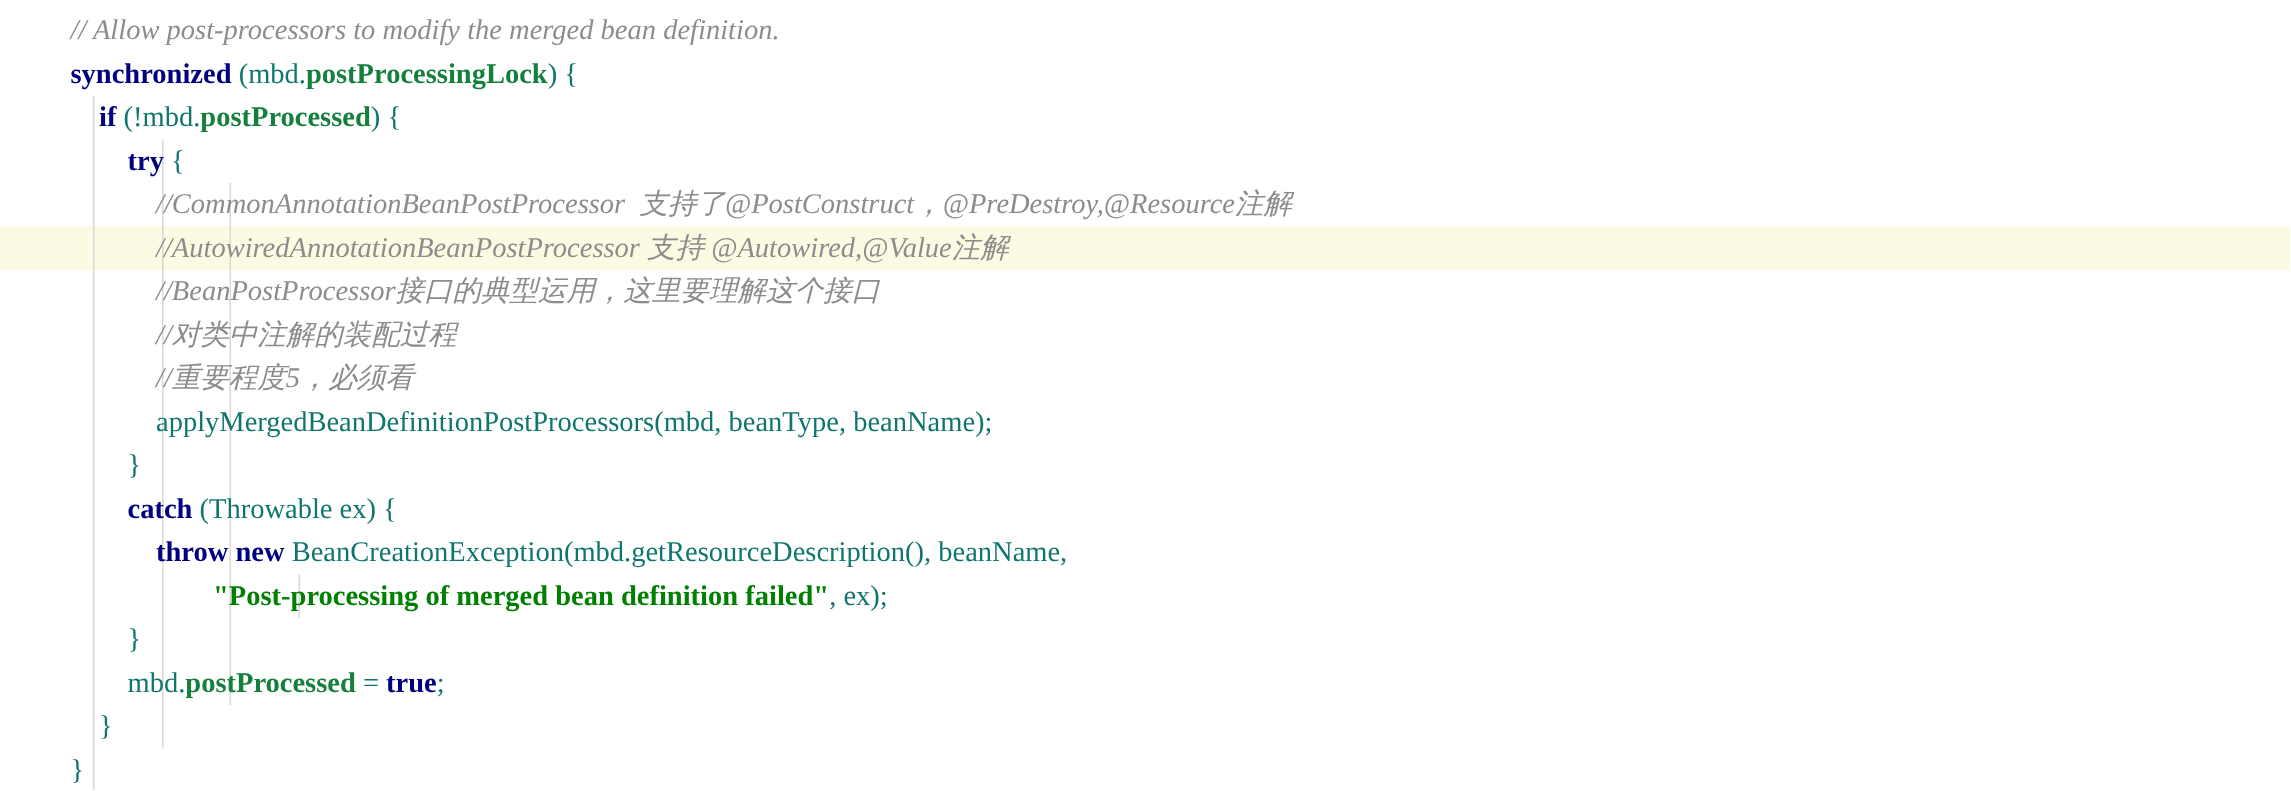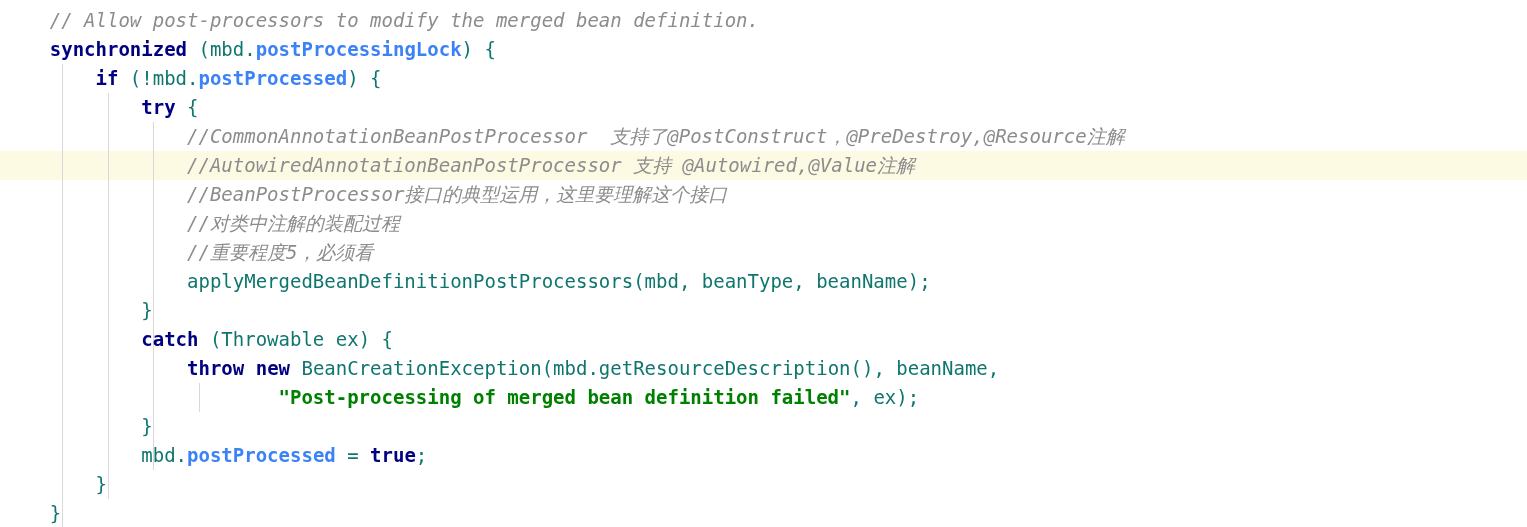--- a/index.html
+++ b/index.html
@@ -39,26 +39,27 @@
     position: absolute;
     left: 0;
     top: 0;
     z-index: 2;
     padding: 6px 0 0 0;
     white-space: pre;
   }
   .code-line {
     height: 29px;
     white-space: pre;
-    padding-left: 4px;
+    padding-left: 28px;
+    font-family: Liberation Serif, serif;
   }
   .tok { white-space: pre; }
   .tok-plain    { color: #0f766e; }
   .tok-keyword  { color: #000080; font-weight: bold; text-align: center; }
-  .tok-field    { color: #3b82f6; font-weight: bold; }
+  .tok-field    { color: #15803d; font-weight: bold; }
   .tok-comment  { color: #8c8c8c; font-style: italic; }
   .tok-string   { color: #008000; font-weight: bold; }
 </style>
 </head>
 <body>
 
 <div id="editor">
   <div id="highlight-layer">
       <div class="line-highlight" style="top: 151px; background: rgb(253, 250, 228);"></div>
     </div>

